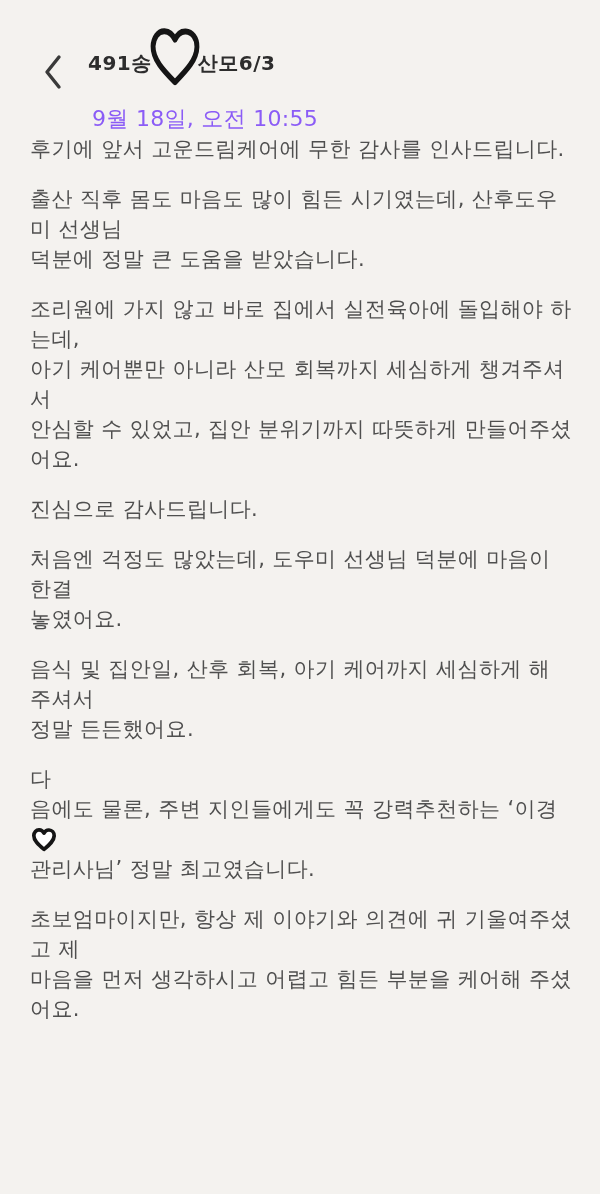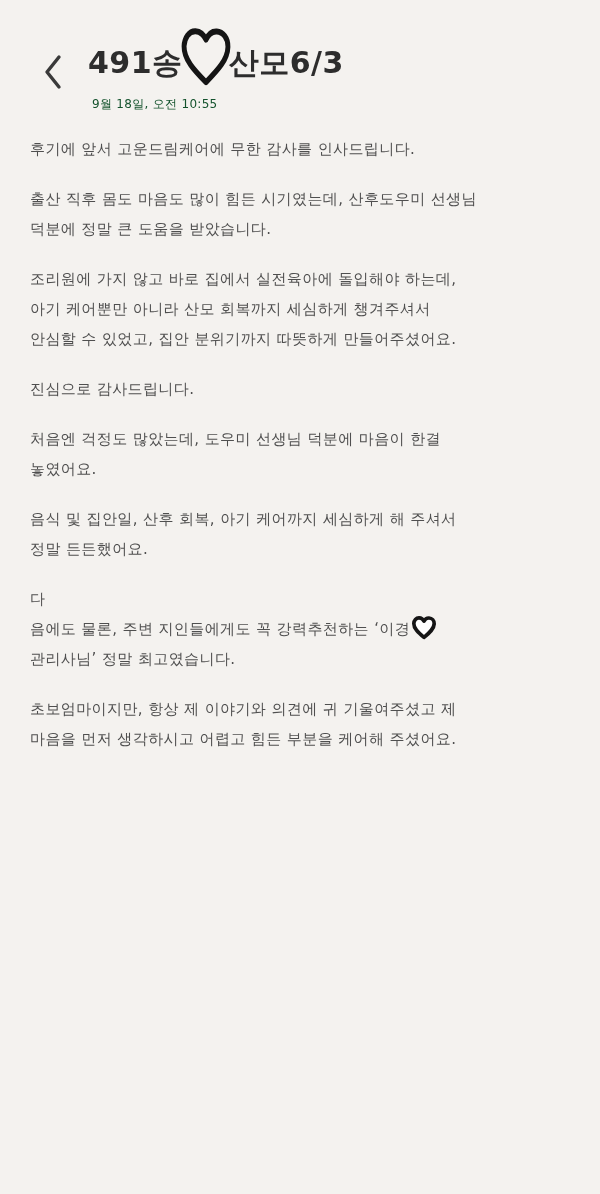--- a/index.html
+++ b/index.html
@@ -35,47 +35,47 @@
     border: none;
     padding: 0;
   }
   .title-row {
     position: absolute;
     left: 88px;
     top: 34px;
     height: 58px;
     display: flex;
     align-items: center;
-    font-size: 30px;
+    font-size: 20px;
     font-weight: bold;
     color: #2d2d2d;
     letter-spacing: 0.5px;
     white-space: nowrap;
   }
   .title-heart {
     width: 56px;
     height: 68px;
     margin: -16px -5px 0 -5px;
     flex: 0 0 auto;
   }
   .timestamp {
     position: absolute;
     left: 92px;
-    top: 96px;
-    font-size: 12px;
-    color: #14532d;
+    top: 104px;
+    font-size: 22px;
+    color: #8b5cf6;
     letter-spacing: 0.3px;
   }
 
   
   .review-body {
     margin: 14px 28px 0 30px;
   }
   .para {
-    font-size: 15px;
+    font-size: 21px;
     line-height: 30px;
     letter-spacing: 0.4px;
     margin: 0 0 20px 0;
     white-space: pre-line;
   }
   .heart-sm {
     width: 26px;
     height: 26px;
     vertical-align: -6px;
     margin: 0 1px;

